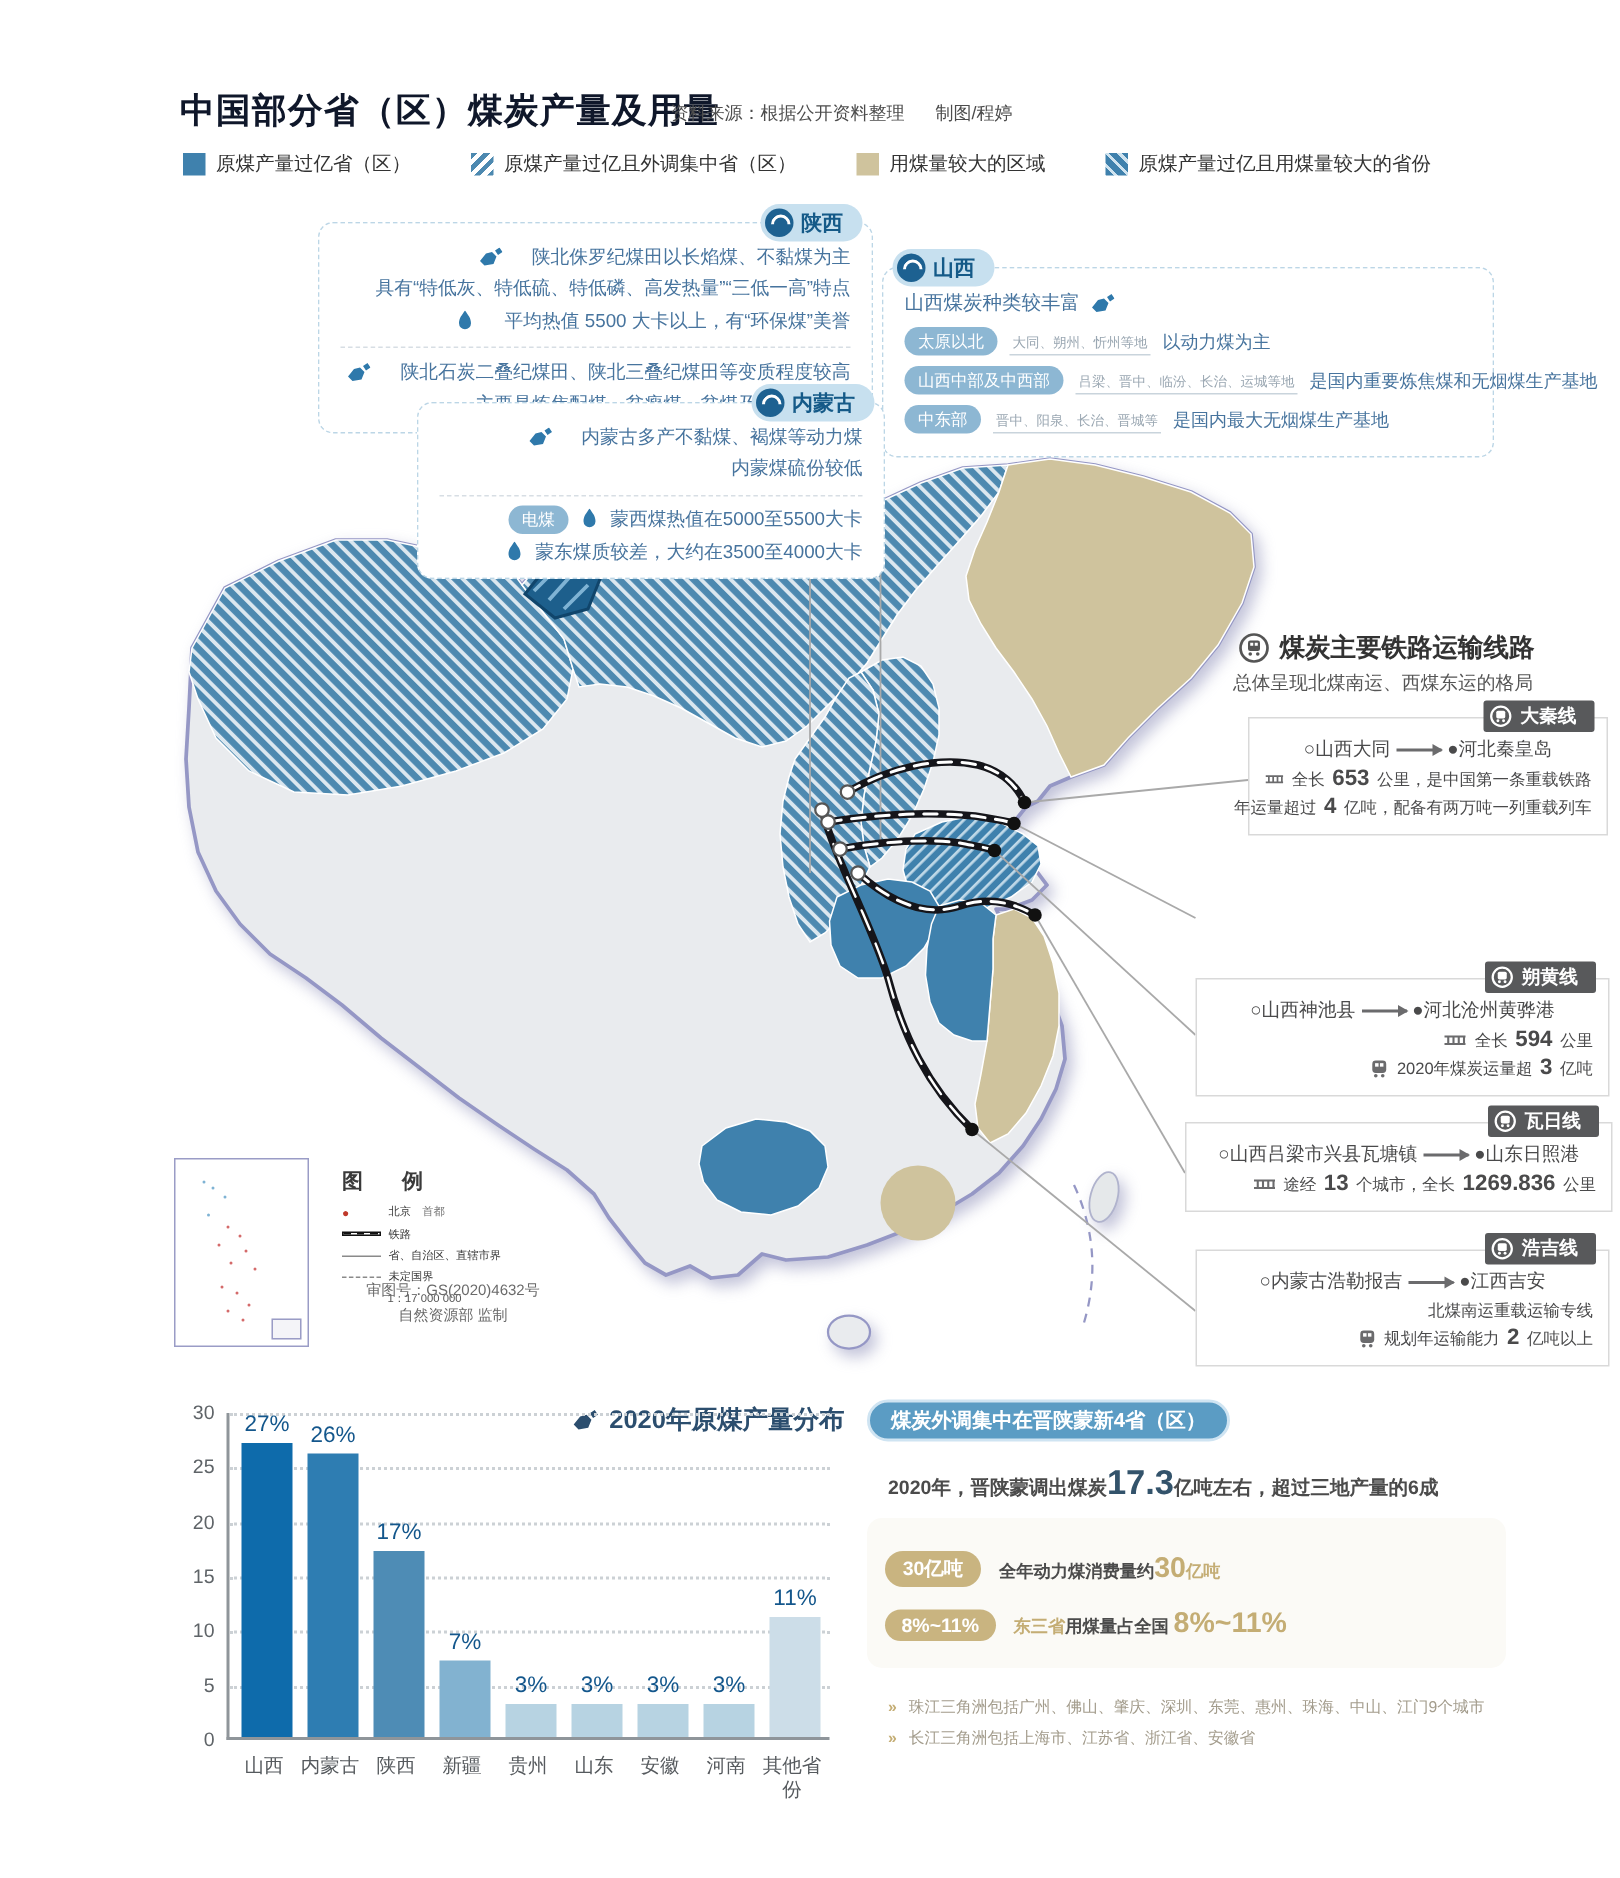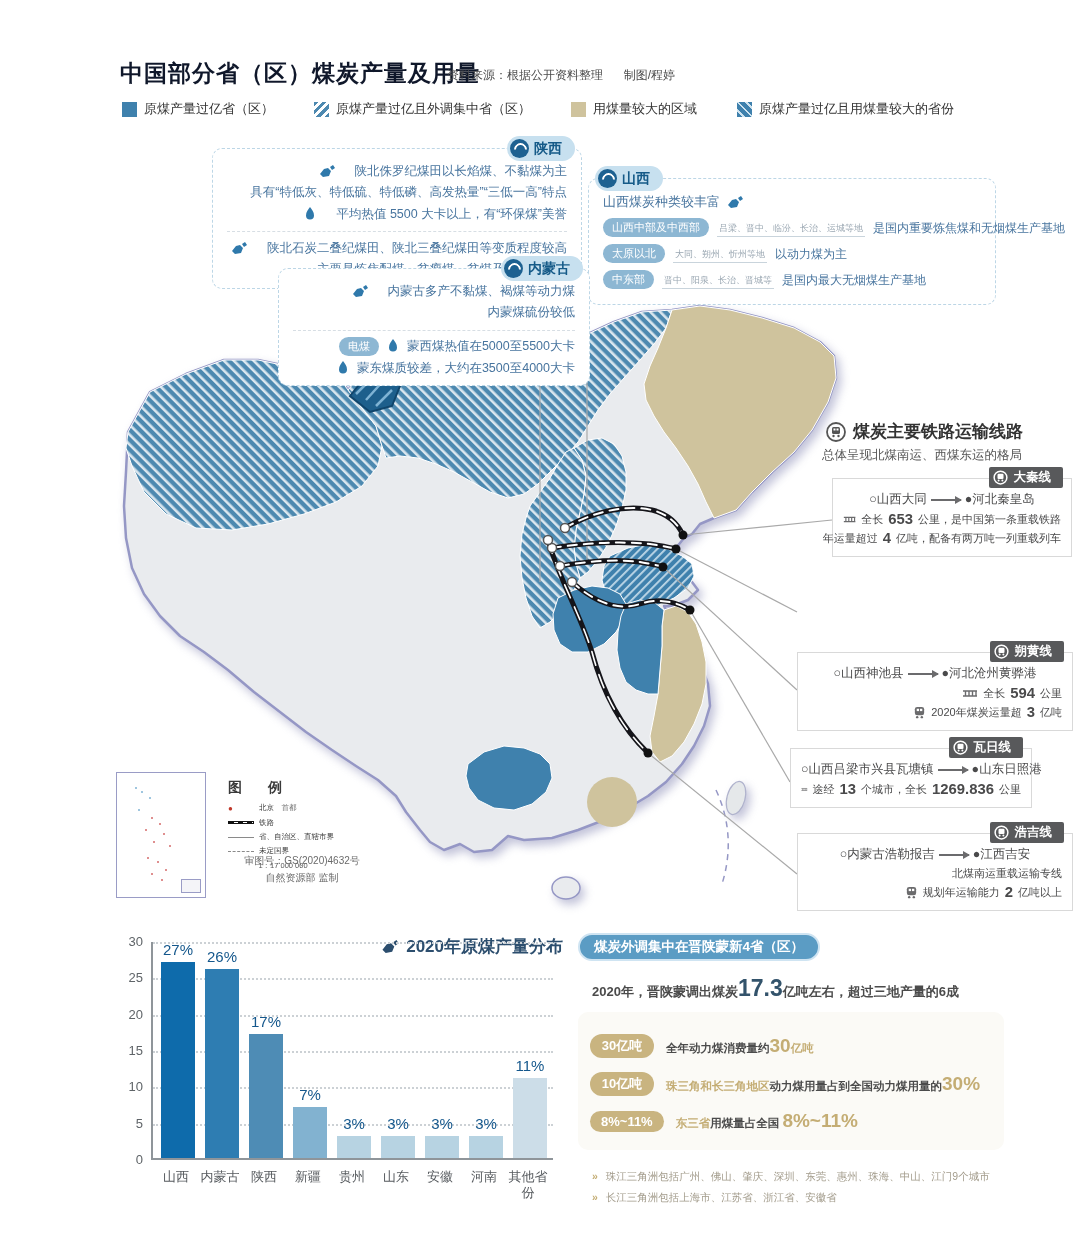--- a/index.html
+++ b/index.html
@@ -277,28 +277,28 @@
         <span class="moon"></span>
         <span>山西</span>
       </div>
     <div style="display:flex;align-items:center;gap:7px;font-size:13px;color:#47749e;margin-top:2px">
       <span>山西煤炭种类较丰富</span>
       <svg class="icon-svg" width="16" height="13" viewBox="0 0 16 13">
           <path d="M1,9 L5,4 L9,3 L12,6 L10,11 L4,12 Z M11,2 l3,-2 l2,3 l-3,2 Z" fill="#2f79ab"></path>
         </svg>
     </div>
     <div class="sx-row">
+        <span class="badge-blue">太原以北</span>
+        <span class="sx-note">大同、朔州、忻州等地</span>
+        <span class="sx-text">以动力煤为主</span>
+      </div>
+    <div class="sx-row">
         <span class="badge-blue">山西中部及中西部</span>
         <span class="sx-note">吕梁、晋中、临汾、长治、运城等地</span>
         <span class="sx-text">是国内重要炼焦煤和无烟煤生产基地</span>
-      </div>
-    <div class="sx-row">
-        <span class="badge-blue">太原以北</span>
-        <span class="sx-note">大同、朔州、忻州等地</span>
-        <span class="sx-text">以动力煤为主</span>
       </div>
     <div class="sx-row">
         <span class="badge-blue">中东部</span>
         <span class="sx-note">晋中、阳泉、长治、晋城等</span>
         <span class="sx-text">是国内最大无烟煤生产基地</span>
       </div>
   </div>
 
   <div class="callout" style="left:278px;top:268px;width:312px">
     <div class="tab right">
@@ -404,21 +404,21 @@
             <rect x="7.5" y="3" width="2.5" height="2.5" fill="#fff"></rect>
             <circle cx="4.5" cy="12" r="1.3" fill="#6b6b6d"></circle>
             <circle cx="9.5" cy="12" r="1.3" fill="#6b6b6d"></circle>
           </svg>
           <span class="">2020年煤炭运量超</span>
           <span class="num">3</span>
           <span class="">亿吨</span>
         </div>
       </div>
   </div>
-  <div class="rail-box" style="left:790px;top:748px;width:242px">
+  <div class="rail-box" style="left:790px;top:748px;width:285px">
     <div class="rail-tab">
         <svg class="icon-svg" width="15" height="15" viewBox="0 0 20 20">
           <circle cx="10" cy="10" r="8.5" fill="none" stroke="#fff" stroke-width="2"></circle>
           <rect x="6" y="5" width="8" height="7" rx="1.5" fill="#fff"></rect>
           <circle cx="7.5" cy="14" r="1.3" fill="#fff"></circle>
           <circle cx="12.5" cy="14" r="1.3" fill="#fff"></circle>
         </svg>
         <span>瓦日线</span>
       </div>
     <div class="rail-route"><span class="dotmark">○</span><span>山西吕梁市兴县瓦塘镇</span><span class="arrow"></span><span class="dotmark">●</span><span>山东日照港</span></div>
@@ -518,24 +518,20 @@
 
   <div id="transfer">
     <span class="t-badge">煤炭外调集中在晋陕蒙新4省（区）</span>
     <div class="t-intro"><span class="seg-dark">2020年，晋陕蒙调出煤炭</span><span class="seg-big">17.3</span><span class="seg-dark">亿吨左右，超过三地产量的6成</span></div>
     <div class="t-card">
       <div class="t-row">
           <span class="badge-gold">30亿吨</span>
           <span class="t-segs"><span class="seg-dark">全年动力煤消费量约</span><span class="seg-gold-big">30</span><span class="seg-gold">亿吨</span></span>
         </div>
       <div class="t-row">
-          <span class="badge-gold">10亿吨</span>
-          <span class="t-segs"><span class="seg-gold">珠三角和长三角地区</span><span class="seg-dark">动力煤用量占到全国动力煤用量的</span><span class="seg-gold-big">30%</span></span>
-        </div>
-      <div class="t-row">
           <span class="badge-gold">8%~11%</span>
           <span class="t-segs"><span class="seg-gold">东三省</span><span class="seg-dark">用煤量占全国 </span><span class="seg-gold-big">8%~11%</span></span>
         </div>
     </div>
     <div class="t-foot">
       <div><span class="mark">»</span><span>珠江三角洲包括广州、佛山、肇庆、深圳、东莞、惠州、珠海、中山、江门9个城市</span></div>
       <div><span class="mark">»</span><span>长江三角洲包括上海市、江苏省、浙江省、安徽省</span></div>
     </div>
   </div>
 

